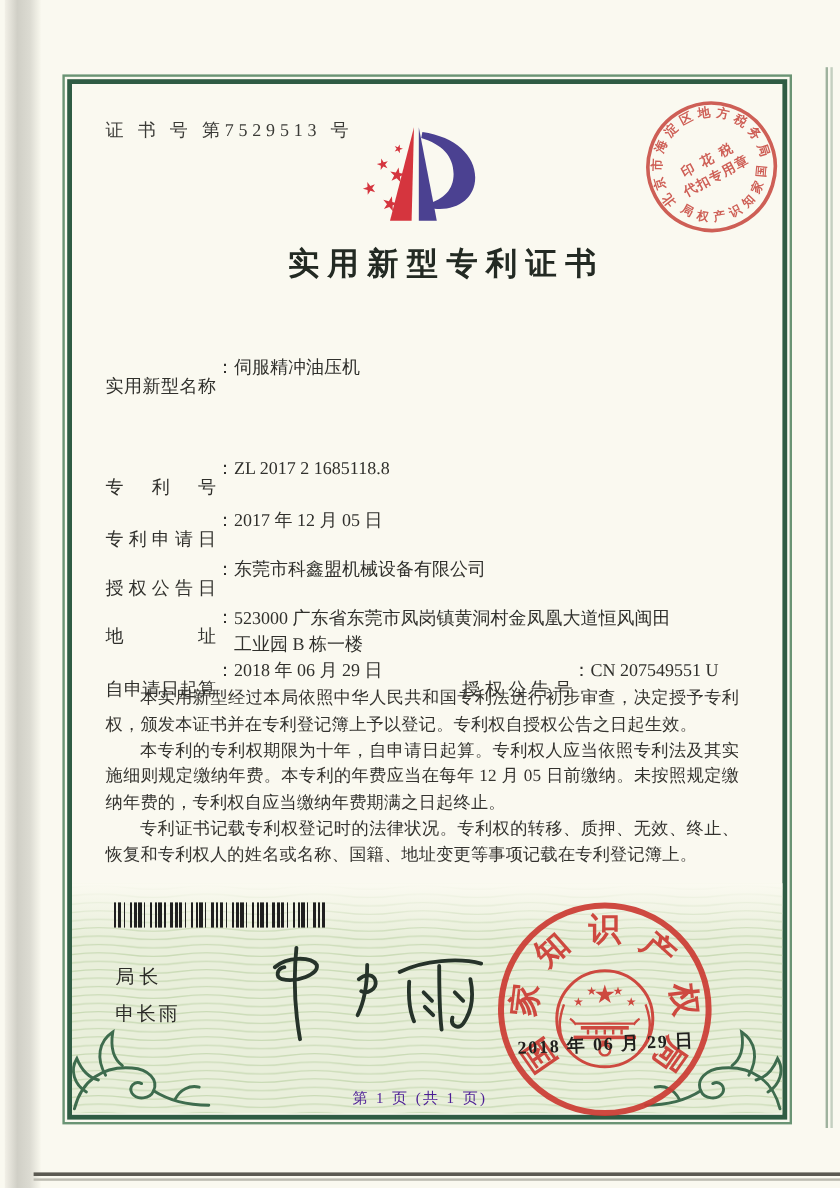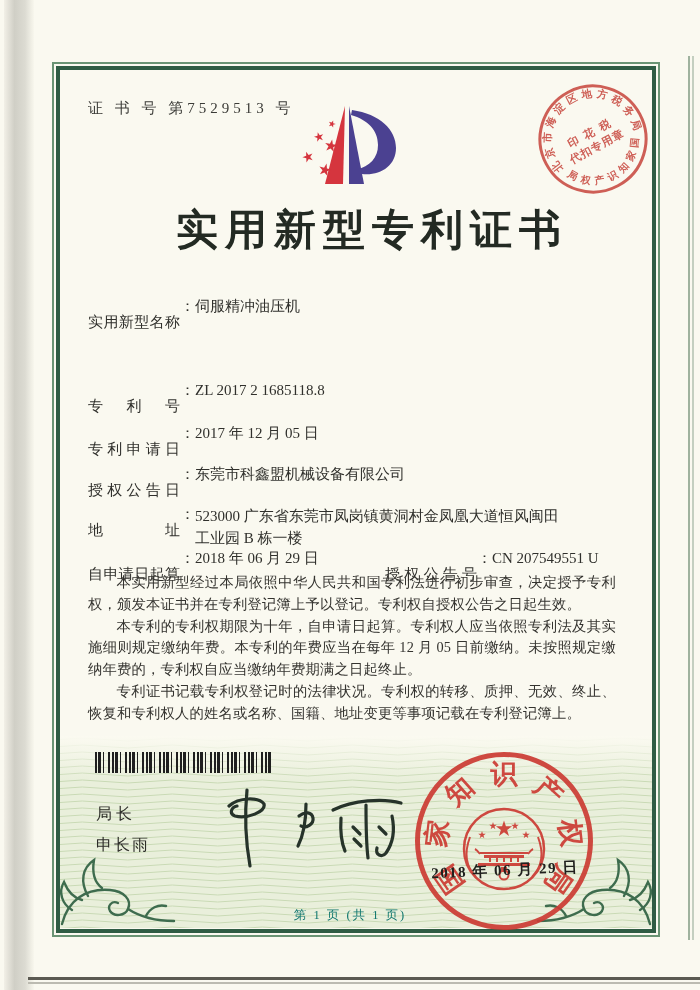--- a/index.html
+++ b/index.html
@@ -14,21 +14,21 @@
   .scan-bottom2{position:absolute;left:28px;top:982px;width:672px;height:2px;background:#bcbbb1;}
   .scan-right{position:absolute;left:688px;top:56px;width:2px;height:884px;background:#9fb29e;}
   .scan-right2{position:absolute;left:692px;top:56px;width:2px;height:884px;background:#c4cfc0;}
 
   
   .frame{position:absolute;left:52px;top:62px;width:604px;height:871px;border:2px solid #6a9474;}
   .frame-inner{position:absolute;inset:2px;border:4px solid #2f5c44;}
 
   .certno{position:absolute;left:88px;top:99px;font-size:15px;letter-spacing:4px;color:#3b3b37;}
   .title{position:absolute;left:0;right:0;top:202px;text-align:center;
-         font-size:42px;font-weight:700;letter-spacing:7px;color:#232a23;padding-left:44px;}
+         font-size:26px;font-weight:700;letter-spacing:7px;color:#232a23;padding-left:44px;}
 
   .f{position:absolute;left:88px;font-size:15px;color:#30302c;white-space:nowrap;}
   .flabel{display:inline-block;width:92px;text-align:justify;text-align-last:justify;vertical-align:top;margin-top:16px;}
   .fvline{display:inline-block;vertical-align:top;line-height:22px;white-space:normal;width:400px;font-family:Liberation Serif, serif;}
   .body-text{position:absolute;left:88px;top:572px;width:528px;font-size:14.3px;
              line-height:21.8px;color:#34332f;text-align:justify;}
   .body-text p{margin:0;text-indent:2em;letter-spacing:0.2px;}
 
   .guil{position:absolute;left:60px;top:736px;z-index:1;}
   .guil-fade{position:absolute;left:60px;top:736px;width:592px;height:44px;z-index:2;
@@ -38,21 +38,21 @@
     background:repeating-linear-gradient(90deg,#1f1f1f 0 2px,rgba(0,0,0,0) 2px 3px,
       #1f1f1f 3px 6px,rgba(0,0,0,0) 6px 8px,#1f1f1f 8px 9px,rgba(0,0,0,0) 9px 13px,
       #1f1f1f 13px 15px,rgba(0,0,0,0) 15px 17px);}
   .signer-title{position:absolute;left:96px;top:804px;font-size:16px;letter-spacing:4px;color:#2c2c28;z-index:4;}
   .signer-name{position:absolute;left:96px;top:835px;font-size:16px;letter-spacing:2px;color:#2c2c28;z-index:4;}
   .signature{position:absolute;left:195px;top:778px;z-index:4;}
   .seal{position:absolute;left:412px;top:749px;z-index:5;opacity:0.92;}
   .seal-date{position:absolute;left:416px;top:861px;width:178px;text-align:center;z-index:6;
              font-size:15px;font-weight:600;letter-spacing:1.5px;color:#20201e;transform:rotate(-2.5deg);}
   .footer{position:absolute;left:0;right:0;top:907px;text-align:center;
-          font-size:12.5px;letter-spacing:2px;color:#0f766e;z-index:4;}
+          font-size:12.5px;letter-spacing:2px;color:#4c1d95;z-index:4;}
   .stamp{position:absolute;left:534px;top:80px;z-index:7;opacity:0.88;}
   .logo{position:absolute;left:272px;top:96px;}
 </style>
 </head>
 <body>
 
 <div class="page">
 
   <div class="scan-left"></div>
   <div class="scan-bottom"></div>

